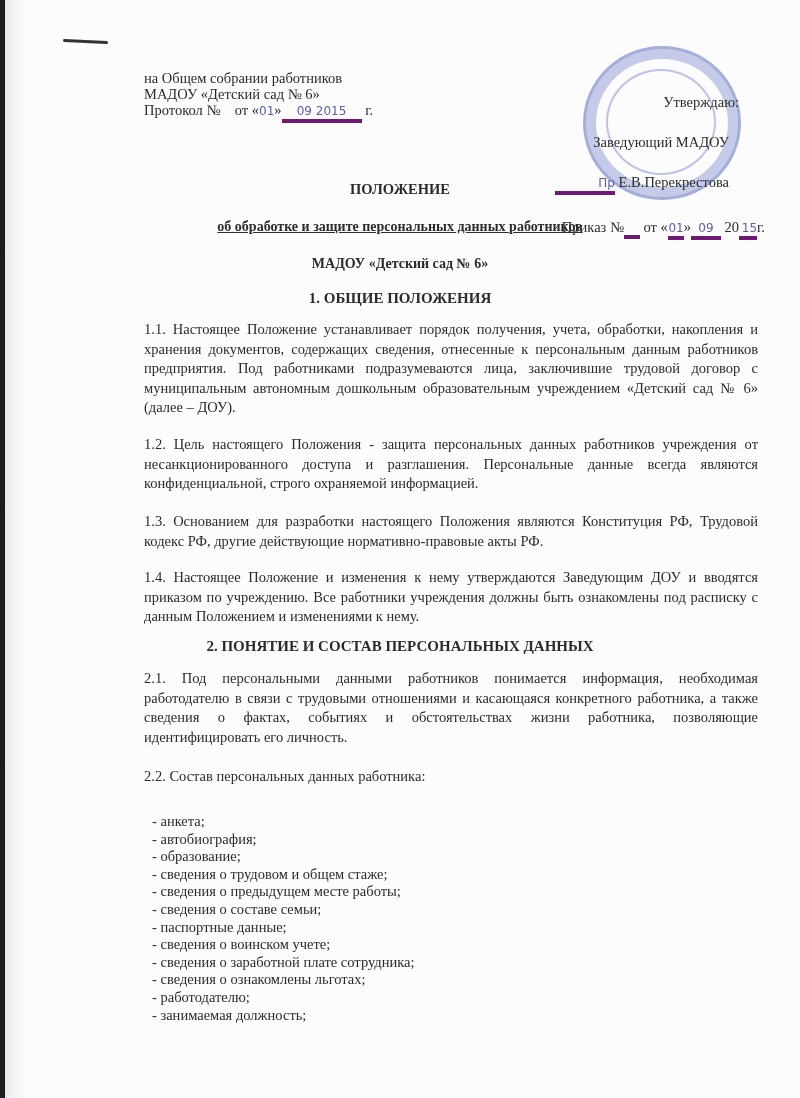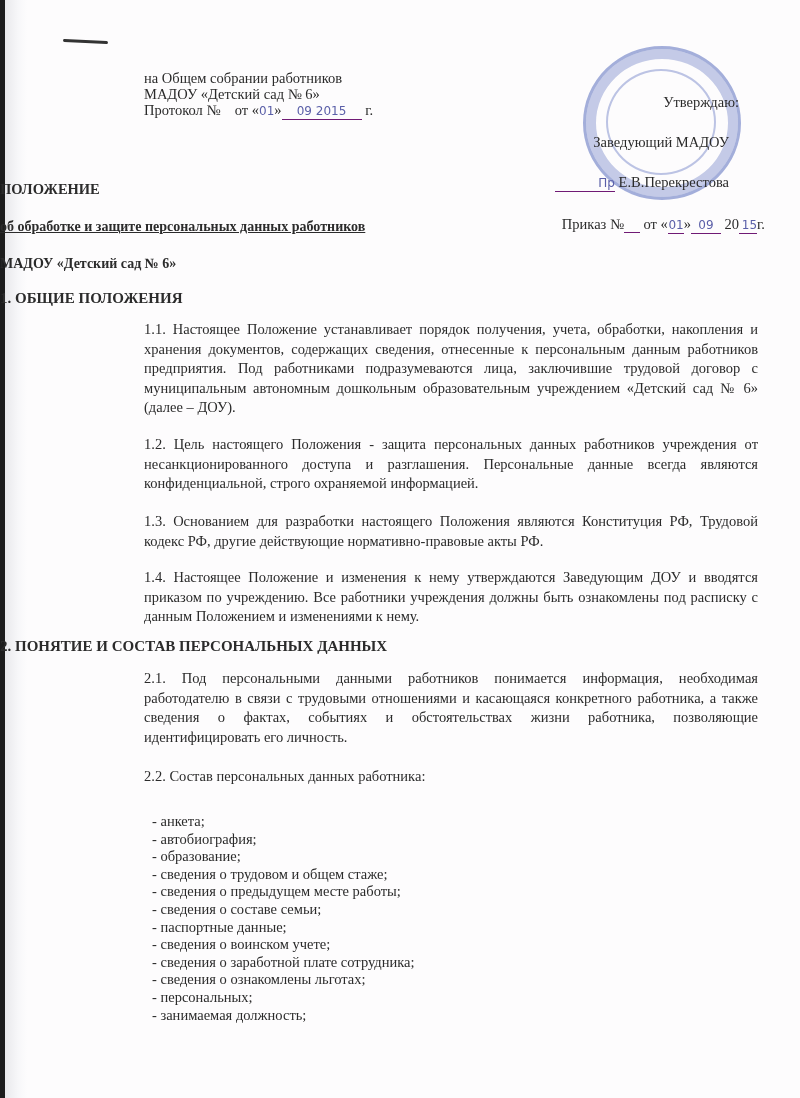--- a/index.html
+++ b/index.html
@@ -29,33 +29,33 @@
   .header-right {
     position: absolute; left: 530px; top: 70px; width: 235px;
     font-size: 14.5px; line-height: 16px; text-align: right;
   }
   .header-right .line { display: block; margin-top: 24px; }
   .header-right .approve-l1 { padding-right: 26px; }
   .header-right .approve-l2 { padding-right: 36px; }
   .header-right .approve-l3 { padding-right: 56px; }
   .header-right .approve-l4 { padding-right: 36px; }
   .hand { color: #5a5fa8; font-family: "DejaVu Sans", sans-serif; font-size: 12px; }
-  .blank { display: inline-block; border-bottom: 1px solid #701a75; }
+  .blank { display: inline-block; border-bottom: 4px solid #701a75; }
   .stamp {
     position: absolute; left: 583px; top: 46px; width: 152px; height: 148px;
     border-radius: 50%;
     border: 3px solid rgba(90,110,190,0.55);
     box-shadow: inset 0 0 0 8px rgba(255,255,255,0), inset 0 0 0 10px rgba(90,110,190,0.35);
     pointer-events: none;
   }
   .stamp-inner {
     position: absolute; left: 20px; top: 20px; width: 106px; height: 102px;
     border-radius: 50%; border: 2px solid rgba(90,110,190,0.4);
   }
-  .titles { position: absolute; left: 0; width: 800px; text-align: left; font-weight: bold; }
+  .titles { position: absolute; left: 0; width: 800px; text-align: center; font-weight: bold; }
   .t1 { top: 181px; font-size: 14.5px; }
   .t2 { top: 219px; font-size: 14px; text-decoration: underline; }
   .t3 { top: 256px; font-size: 14px; }
   .t4 { top: 290px; font-size: 15px; }
   .t5 { top: 638px; font-size: 15px; }
   .para {
     position: absolute; left: 144px; width: 614px;
     font-size: 14.5px; line-height: 19.5px; text-align: justify;
   }
   .p11 { top: 320px; }
@@ -121,15 +121,15 @@
   <li>- анкета;</li>
   <li>- автобиография;</li>
   <li>- образование;</li>
   <li>- сведения о трудовом и общем стаже;</li>
   <li>- сведения о предыдущем месте работы;</li>
   <li>- сведения о составе семьи;</li>
   <li>- паспортные данные;</li>
   <li>- сведения о воинском учете;</li>
   <li>- сведения о заработной плате сотрудника;</li>
   <li>- сведения о ознакомлены льготах;</li>
-  <li>- персональных;</li>
+  <li>- работодателю;</li>
   <li>- занимаемая должность;</li>
 </ul>
 
 </body></html>

